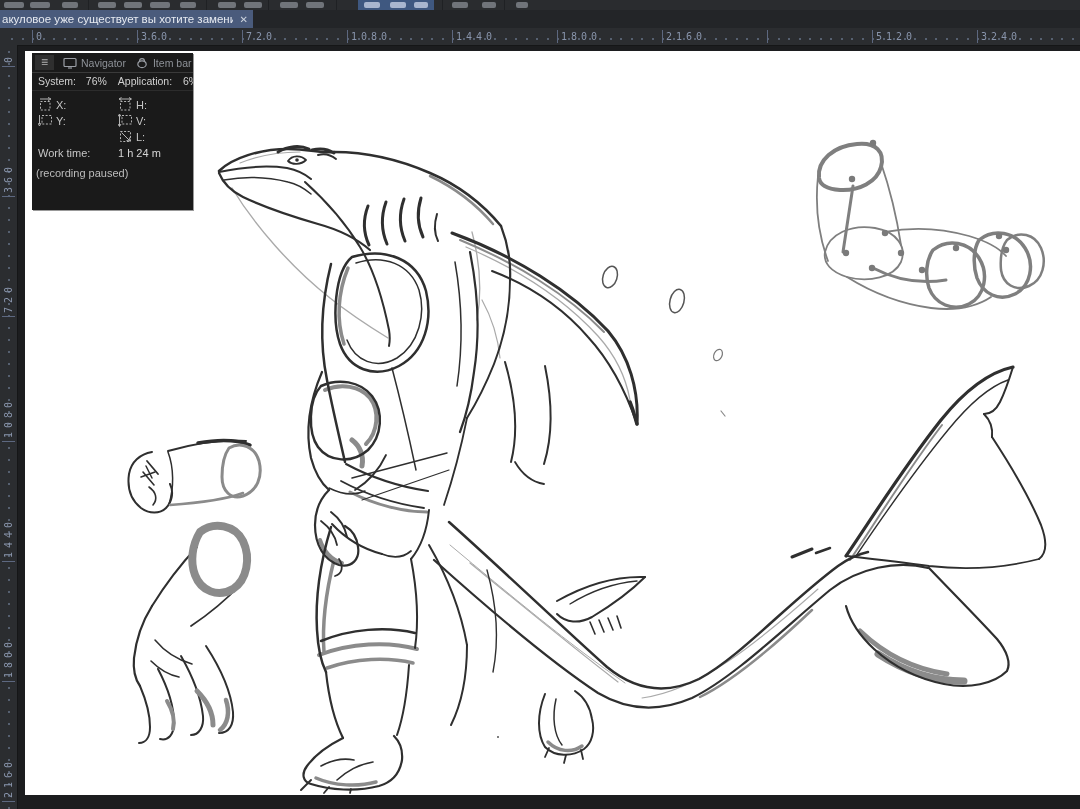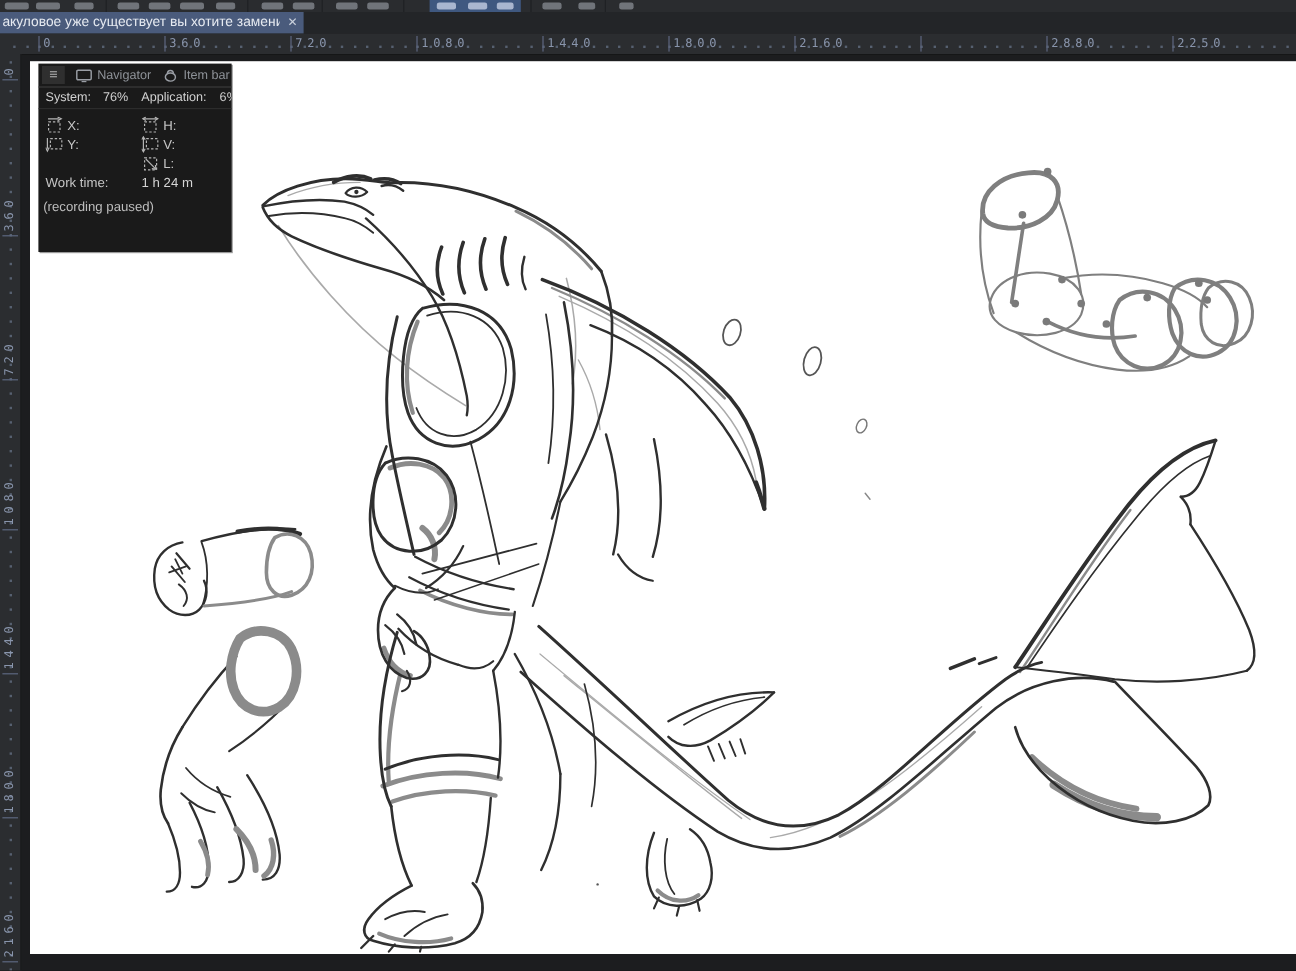--- a/index.html
+++ b/index.html
@@ -195,23 +195,23 @@
       <div class="rlabel" style="left: 351px; top: 3px;">1080</div>
       <div class="majtick" style="left: 452px; top: 2px; width: 1px; height: 13px;"></div>
       <div class="rlabel" style="left: 456px; top: 3px;">1440</div>
       <div class="majtick" style="left: 557px; top: 2px; width: 1px; height: 13px;"></div>
       <div class="rlabel" style="left: 561px; top: 3px;">1800</div>
       <div class="majtick" style="left: 662px; top: 2px; width: 1px; height: 13px;"></div>
       <div class="rlabel" style="left: 666px; top: 3px;">2160</div>
       <div class="majtick" style="left: 767px; top: 2px; width: 1px; height: 13px;"></div>
       <div class="rlabel" style="left: 771px; top: 20px; text-decoration: underline;">2520</div>
       <div class="majtick" style="left: 872px; top: 2px; width: 1px; height: 13px;"></div>
-      <div class="rlabel" style="left: 876px; top: 3px;">2880</div>
+      <div class="rlabel" style="left: 876px; top: 3px;">5120</div>
       <div class="majtick" style="left: 977px; top: 2px; width: 1px; height: 13px;"></div>
-      <div class="rlabel" style="left: 981px; top: 3px;">2250</div>
+      <div class="rlabel" style="left: 981px; top: 3px;">3240</div>
     </div>
   <div id="vruler">
       <div class="tickdot" style="left: 8px; top: 6px;"></div>
       <div class="tickdot" style="left: 8px; top: 18px;"></div>
       <div class="tickdot" style="left: 8px; top: 30px;"></div>
       <div class="tickdot" style="left: 8px; top: 42px;"></div>
       <div class="tickdot" style="left: 8px; top: 54px;"></div>
       <div class="tickdot" style="left: 8px; top: 66px;"></div>
       <div class="tickdot" style="left: 8px; top: 78px;"></div>
       <div class="tickdot" style="left: 8px; top: 90px;"></div>

